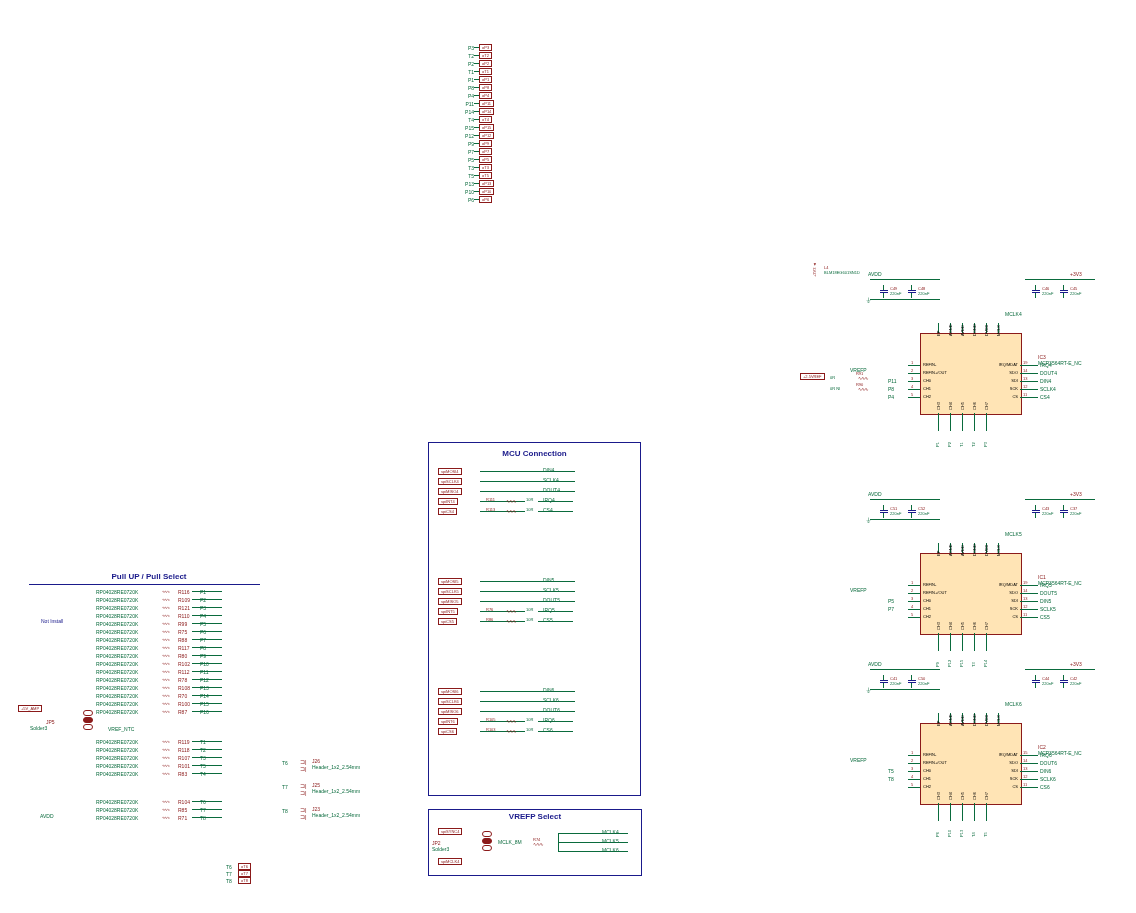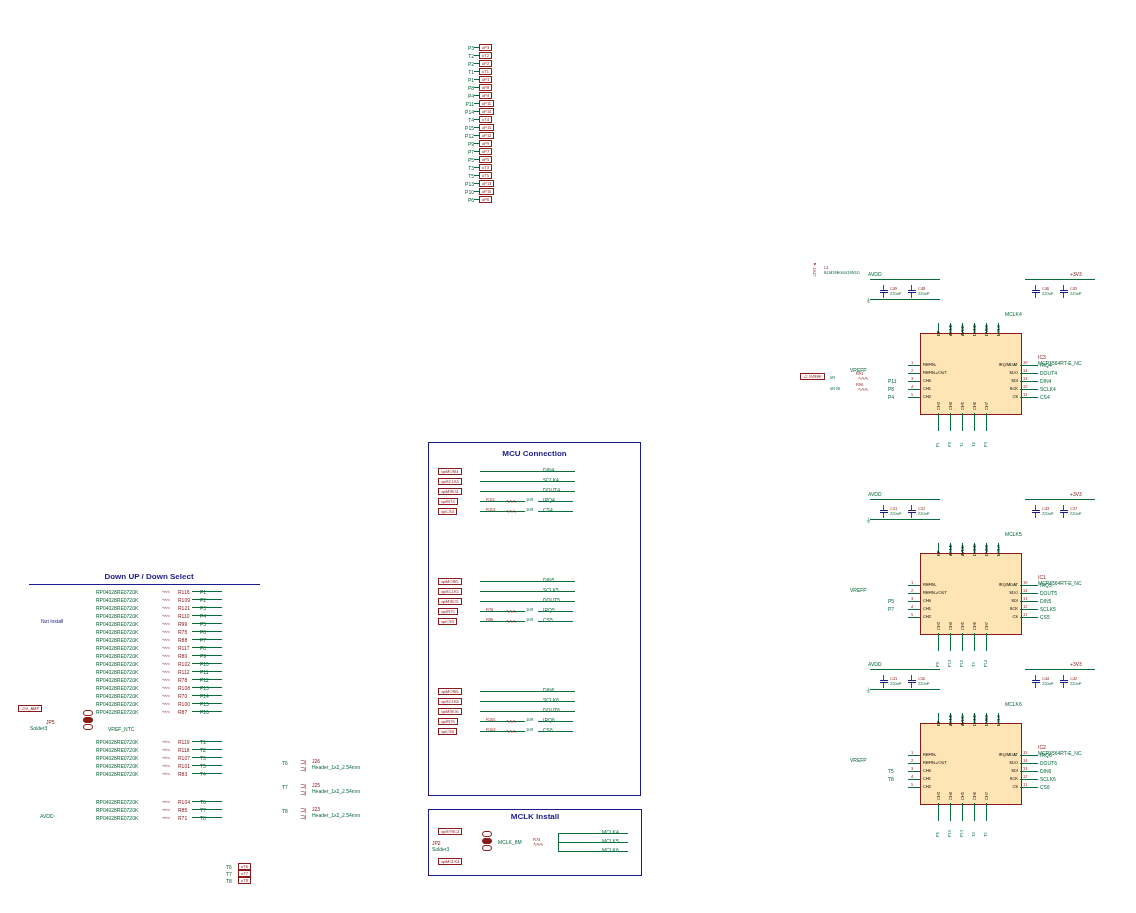--- a/index.html
+++ b/index.html
@@ -76,30 +76,30 @@
     <div class="wire wire-h" style="left: -1px; top: 138px; width: 5px; position: absolute;"></div>
     <div class="txt green" style="left: -15px; top: 144px; position: absolute; text-align: right; width: 14px;">P10</div>
     <div class="netlabel" style="left: 4px; top: 143px; position: absolute;">oP10</div>
     <div class="wire wire-h" style="left: -1px; top: 146px; width: 5px; position: absolute;"></div>
     <div class="txt green" style="left: -15px; top: 152px; position: absolute; text-align: right; width: 14px;">P6</div>
     <div class="netlabel" style="left: 4px; top: 151px; position: absolute;">oP6</div>
     <div class="wire wire-h" style="left: -1px; top: 154px; width: 5px; position: absolute;"></div>
   </div>
 
 <div class="block" style="left:29px;top:572px;width:240px;height:12px;border:none">
-  <div class="block-title">Down UP / Down Select</div>
+  <div class="block-title">Pull UP / Pull Select</div>
 </div>
 <div class="abs" style="left:29px;top:584px;width:231px;height:1px;background:#1a1a8b"></div>
 
 <div class="block" style="left:428px;top:442px;width:211px;height:352px">
   <div class="block-title" style="margin-top:6px">MCU Connection</div>
 </div>
 
 <div class="block" style="left:428px;top:809px;width:212px;height:65px">
-  <div class="block-title" style="margin-top:2px">MCLK Install</div>
+  <div class="block-title" style="margin-top:2px">VREFP Select</div>
 </div>
 
 <div class="txt green" style="left: 96px; top: 589px; position: absolute;">RP04028RE0720K</div>
 <div class="txt maroon" style="left: 162px; top: 589px; position: absolute; font-size: 4px; letter-spacing: -1px;">∿∿∿</div>
 <div class="txt maroon" style="left: 178px; top: 589px; position: absolute;">R116</div>
 <div class="txt green" style="left: 200px; top: 589px; position: absolute;">P1</div>
 <div class="wire wire-h" style="left: 192px; top: 591px; width: 30px; position: absolute;"></div>
 <div class="txt green" style="left: 96px; top: 597px; position: absolute;">RP04028RE0720K</div>
 <div class="txt maroon" style="left: 162px; top: 597px; position: absolute; font-size: 4px; letter-spacing: -1px;">∿∿∿</div>
 <div class="txt maroon" style="left: 178px; top: 597px; position: absolute;">R109</div>

